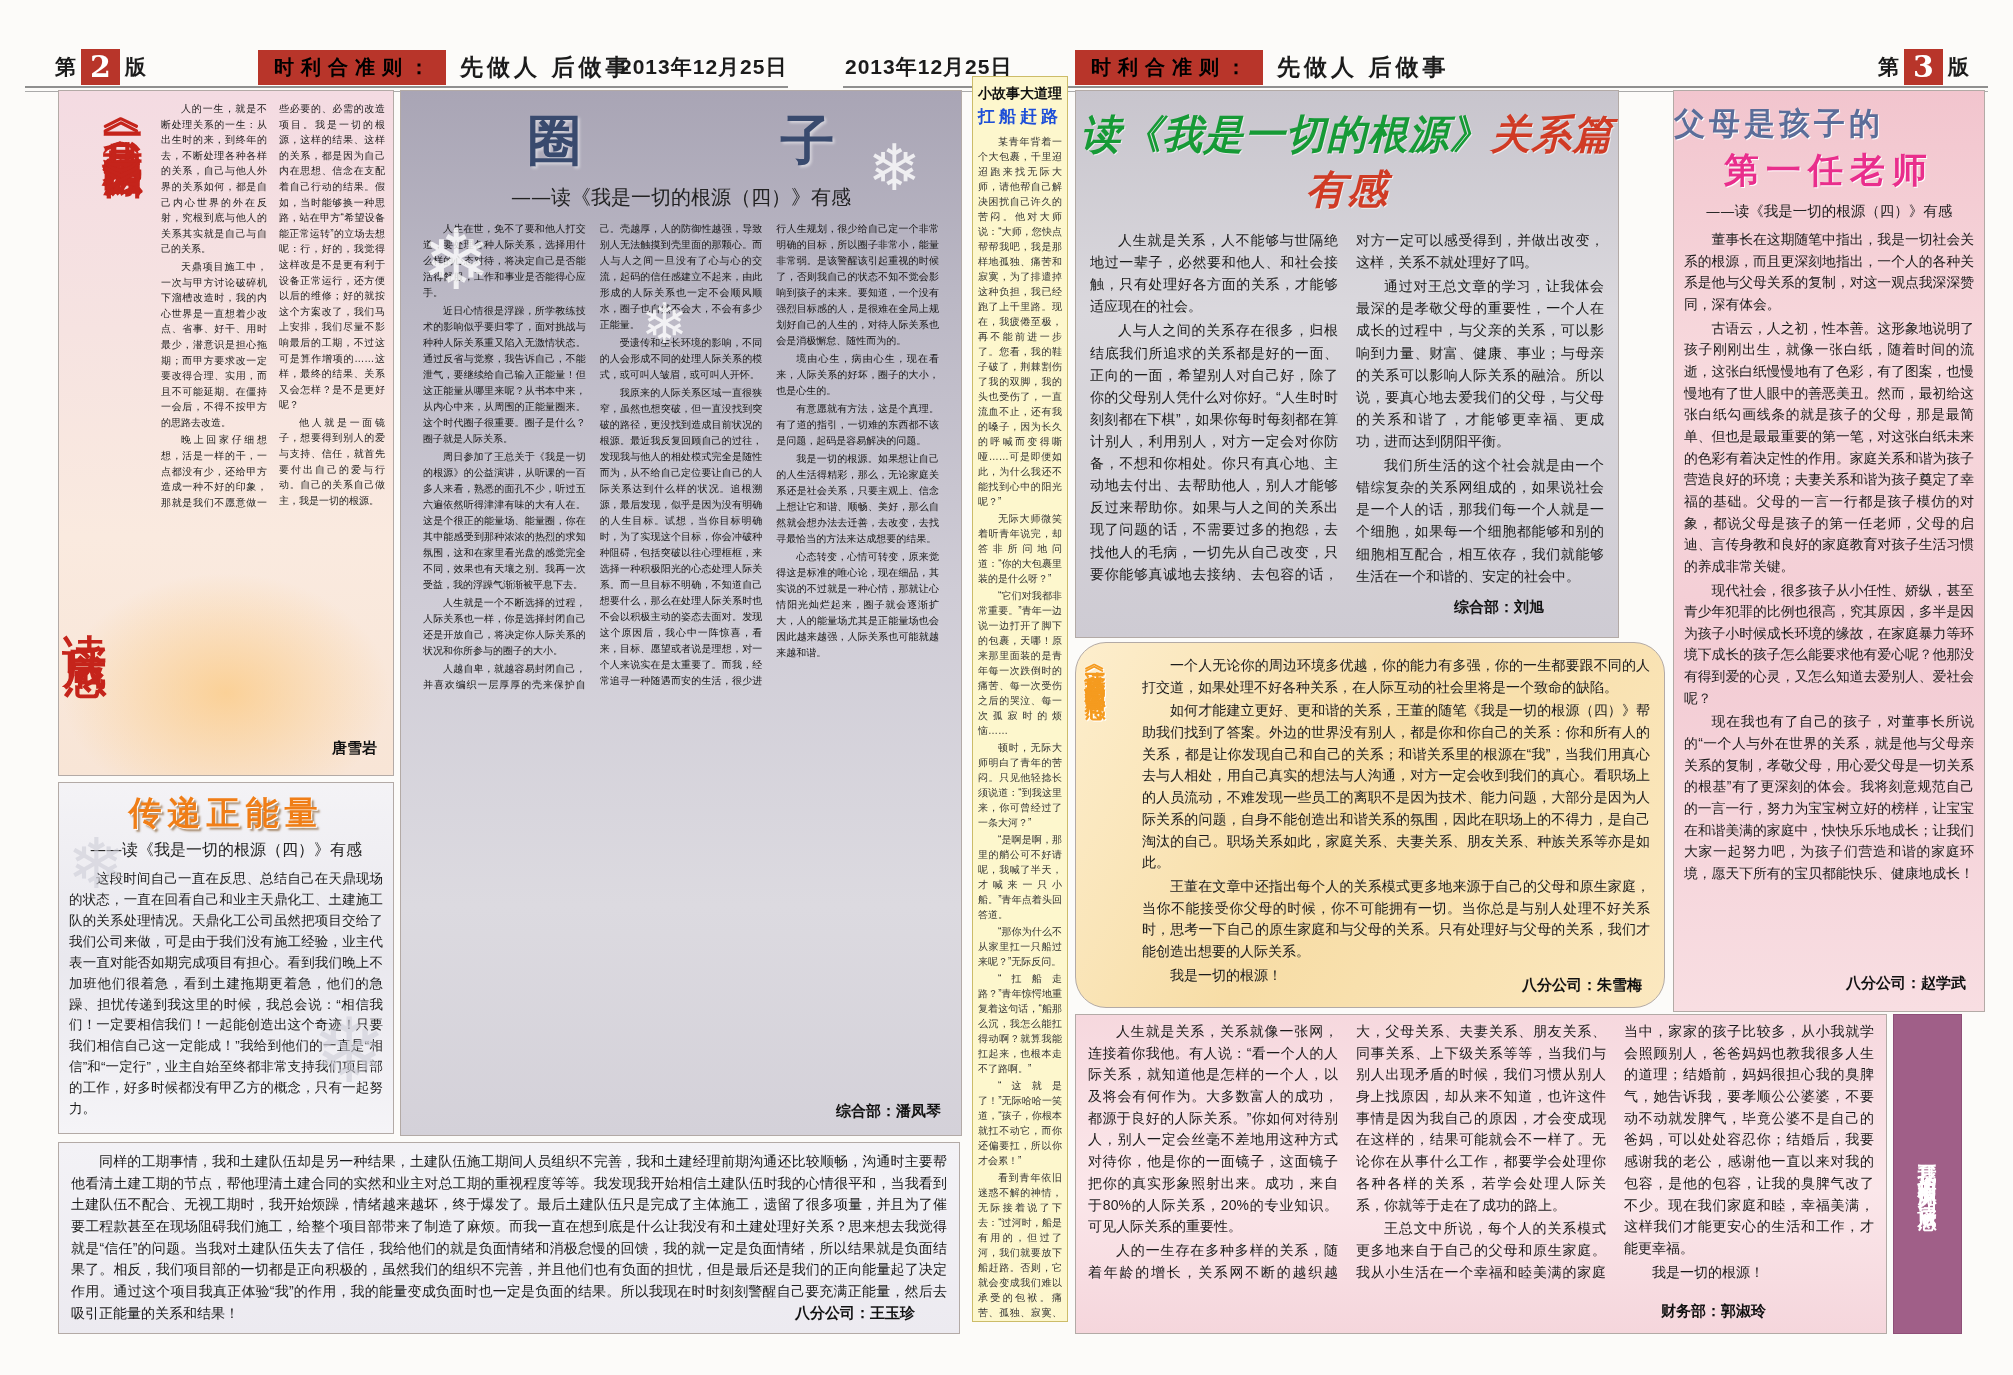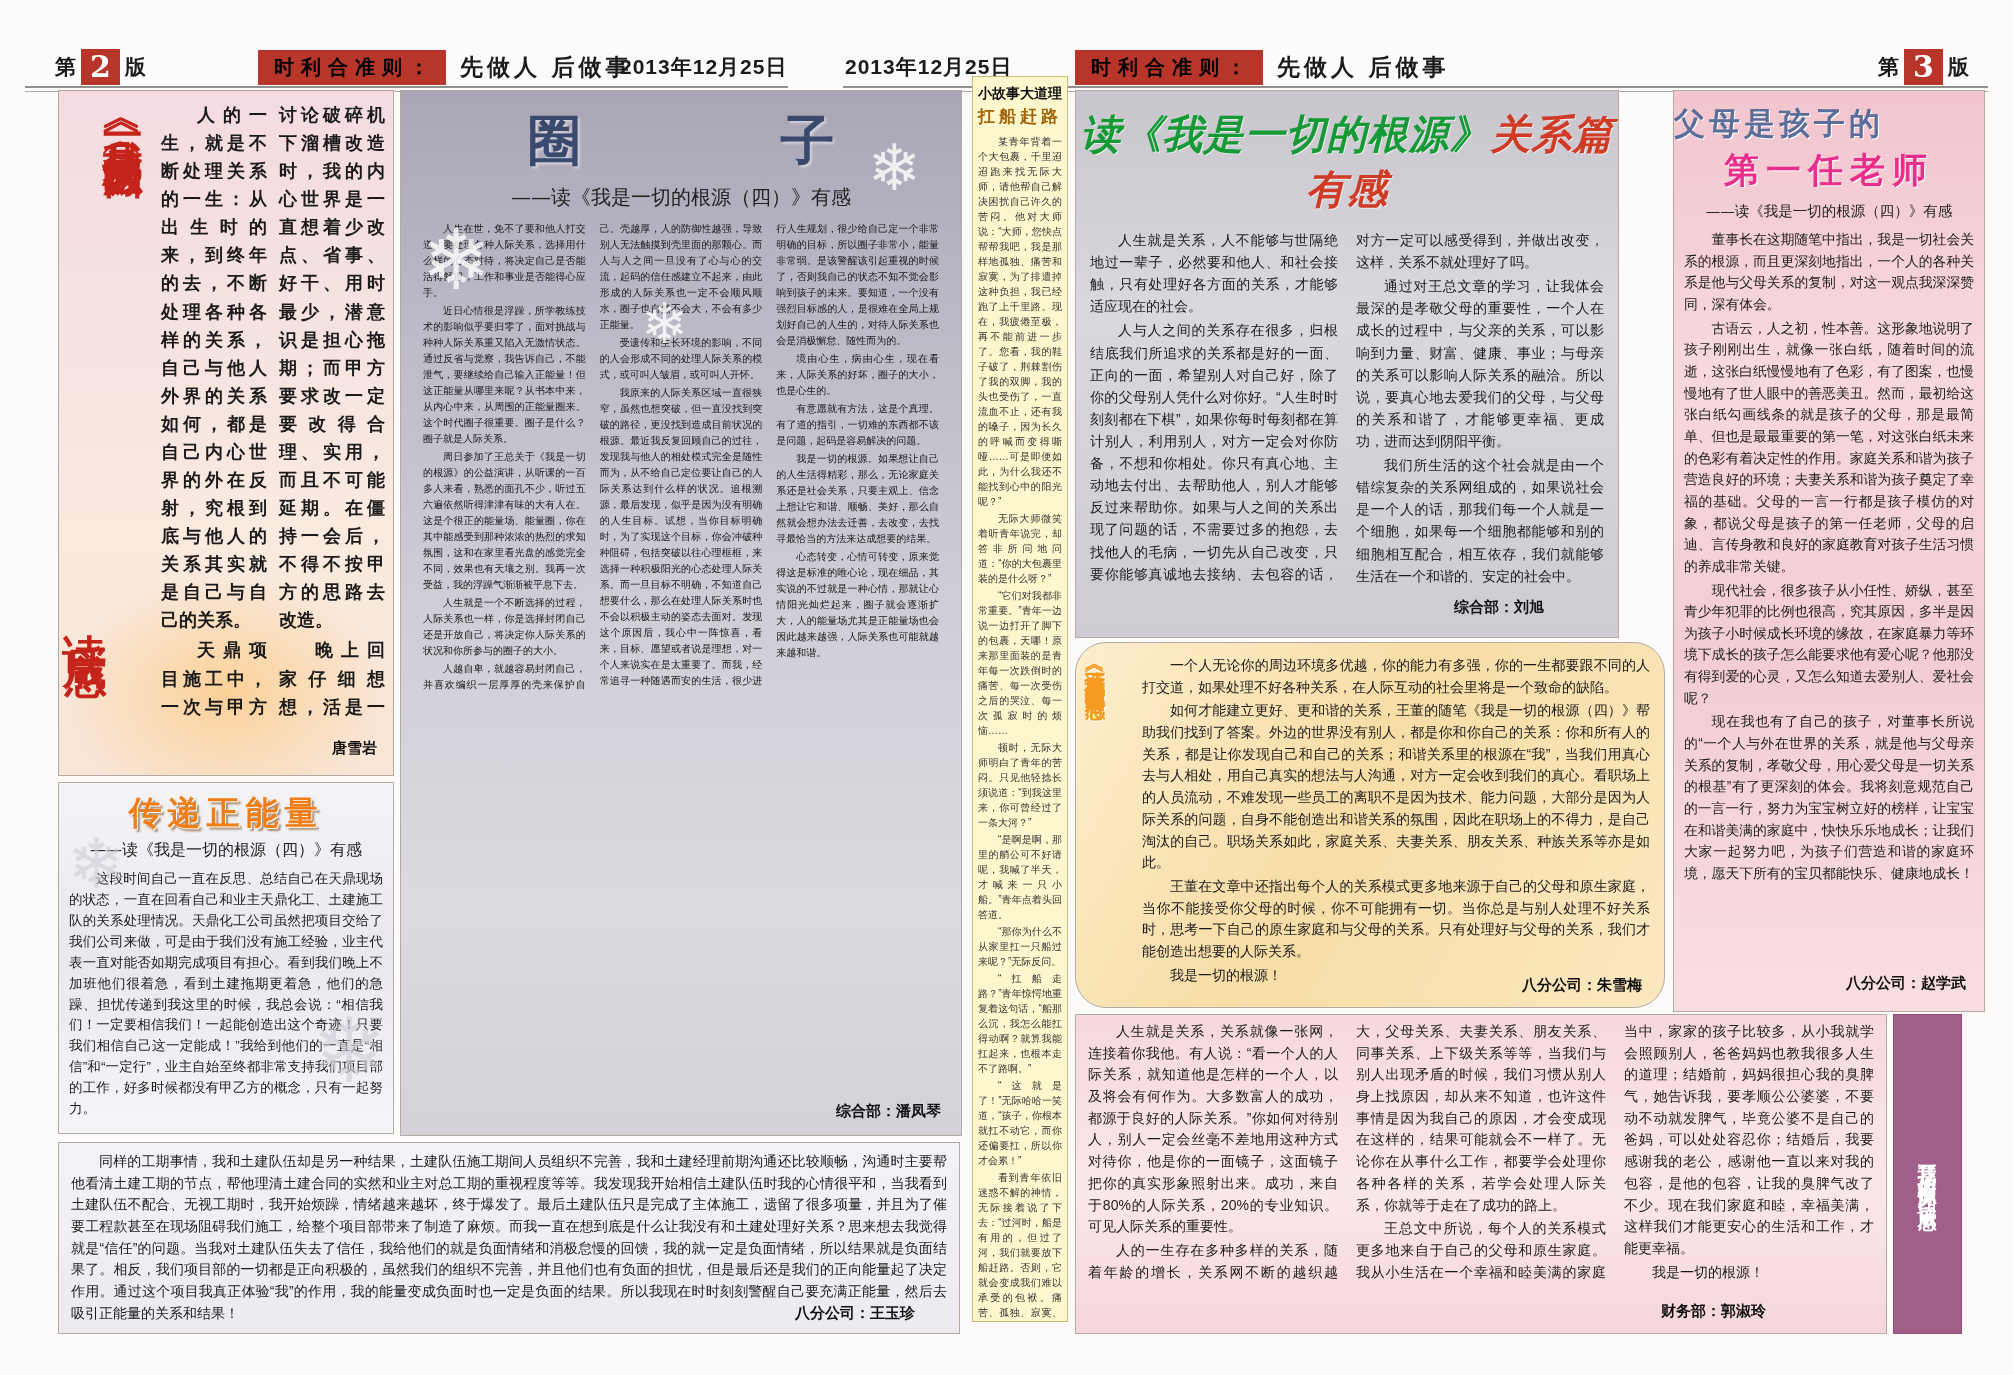--- a/index.html
+++ b/index.html
@@ -19,21 +19,21 @@
   .rule{position:absolute;top:86px;height:3px;border-top:2px solid #8f8f8f;border-bottom:1px solid #aaa;}
   
   #article-a{left:58px;top:90px;width:336px;height:686px;
      background:radial-gradient(ellipse 70% 25% at 50% 88%,rgba(251,205,140,.85),rgba(251,205,140,0) 70%),
                 linear-gradient(180deg,#f4dbe2 0%,#f6e3e1 35%,#faeadf 65%,#f8e5d6 100%);}
   .vtitle{position:absolute;writing-mode:vertical-rl;text-orientation:mixed;color:#c5241b;
           font-family:"DejaVu Serif",serif;font-weight:bold;line-height:1;}
   #vtitle-main{top:14px;left:44px;font-size:40px;letter-spacing:3px;}
   #vtitle-sub{top:508px;left:4px;font-size:44px;letter-spacing:10px;}
   #body-a{position:absolute;left:102px;top:10px;width:224px;height:630px;
-          column-count:2;column-gap:12px;font-size:18px;line-height:1.56;font-weight:bold;}
+          column-count:2;column-gap:12px;font-size:10px;line-height:1.56;}
   .byline{position:absolute;font-weight:bold;font-size:15px;color:#111;}
   #byline-a{right:16px;top:648px;}
   
   #zheng{left:58px;top:782px;width:336px;height:352px;
          background:linear-gradient(180deg,#f4f3f6,#e9e8ee 50%,#f5f4f7);}
   .zheng-title{margin:8px 0 0;text-align:center;font-family:"DejaVu Serif",serif;font-weight:bold;
          font-size:33px;letter-spacing:6px;color:#f07e17;
          text-shadow:1px 1px 0 #fff,3px 3px 2px rgba(110,60,5,.55);}
   .sub{ text-align:center;font-family:"DejaVu Serif",serif;font-size:16px;color:#222;margin:4px 0 8px;}
   #zheng .bodytxt{padding:0 10px;font-size:13.5px;line-height:1.55;}
@@ -50,21 +50,21 @@
   .quanzi-title{margin:14px 0 0;text-align:center;font-family:"DejaVu Serif",serif;font-weight:bold;
      font-size:54px;letter-spacing:90px;text-indent:90px;color:#394a6e;
      text-shadow:2px 2px 3px rgba(255,255,255,.5);}
   #quanzi .sub{font-size:20px;margin:6px 0 10px;}
   #quanzi .bodytxt{padding:0 22px;height:880px;column-count:3;column-gap:14px;
      font-size:10px;line-height:1.6;color:#151515;}
   #byline-pfq{right:20px;bottom:14px;}
   
   #story{left:972px;top:76px;width:96px;height:1246px;background:#fdf7cd;border-color:#ccbc69;}
   .kicker{margin:8px 0 2px;text-align:center;font-weight:bold;font-size:14px;color:#111;}
-  .story-title{margin:0 0 6px;text-align:center;font-weight:bold;font-size:17px;letter-spacing:4px;color:#a16207;}
+  .story-title{margin:0 0 6px;text-align:center;font-weight:bold;font-size:17px;letter-spacing:4px;color:#1d4ed8;}
   #story .bodytxt{padding:0 5px;font-size:10px;line-height:1.5;color:#333;}
   
   #liuxu{left:1075px;top:90px;width:544px;height:548px;
      background:linear-gradient(180deg,#c8c5cd,#dad8dd 40%,#cecbd3);}
   .liuxu-title{margin:16px 0 4px;text-align:center;font-family:"DejaVu Serif",serif;
      font-weight:bold;font-style:italic;font-size:40px;letter-spacing:1px;}
   .liuxu-title .green{color:#169a36;text-shadow:1px 1px 0 rgba(255,255,255,.6);}
   .liuxu-title .red{color:#d03b25;text-shadow:1px 1px 0 rgba(255,255,255,.6);}
   #liuxu .bodytxt{padding:8px 14px 0;height:400px;column-count:2;column-gap:18px;
      font-size:14px;line-height:1.58;}

